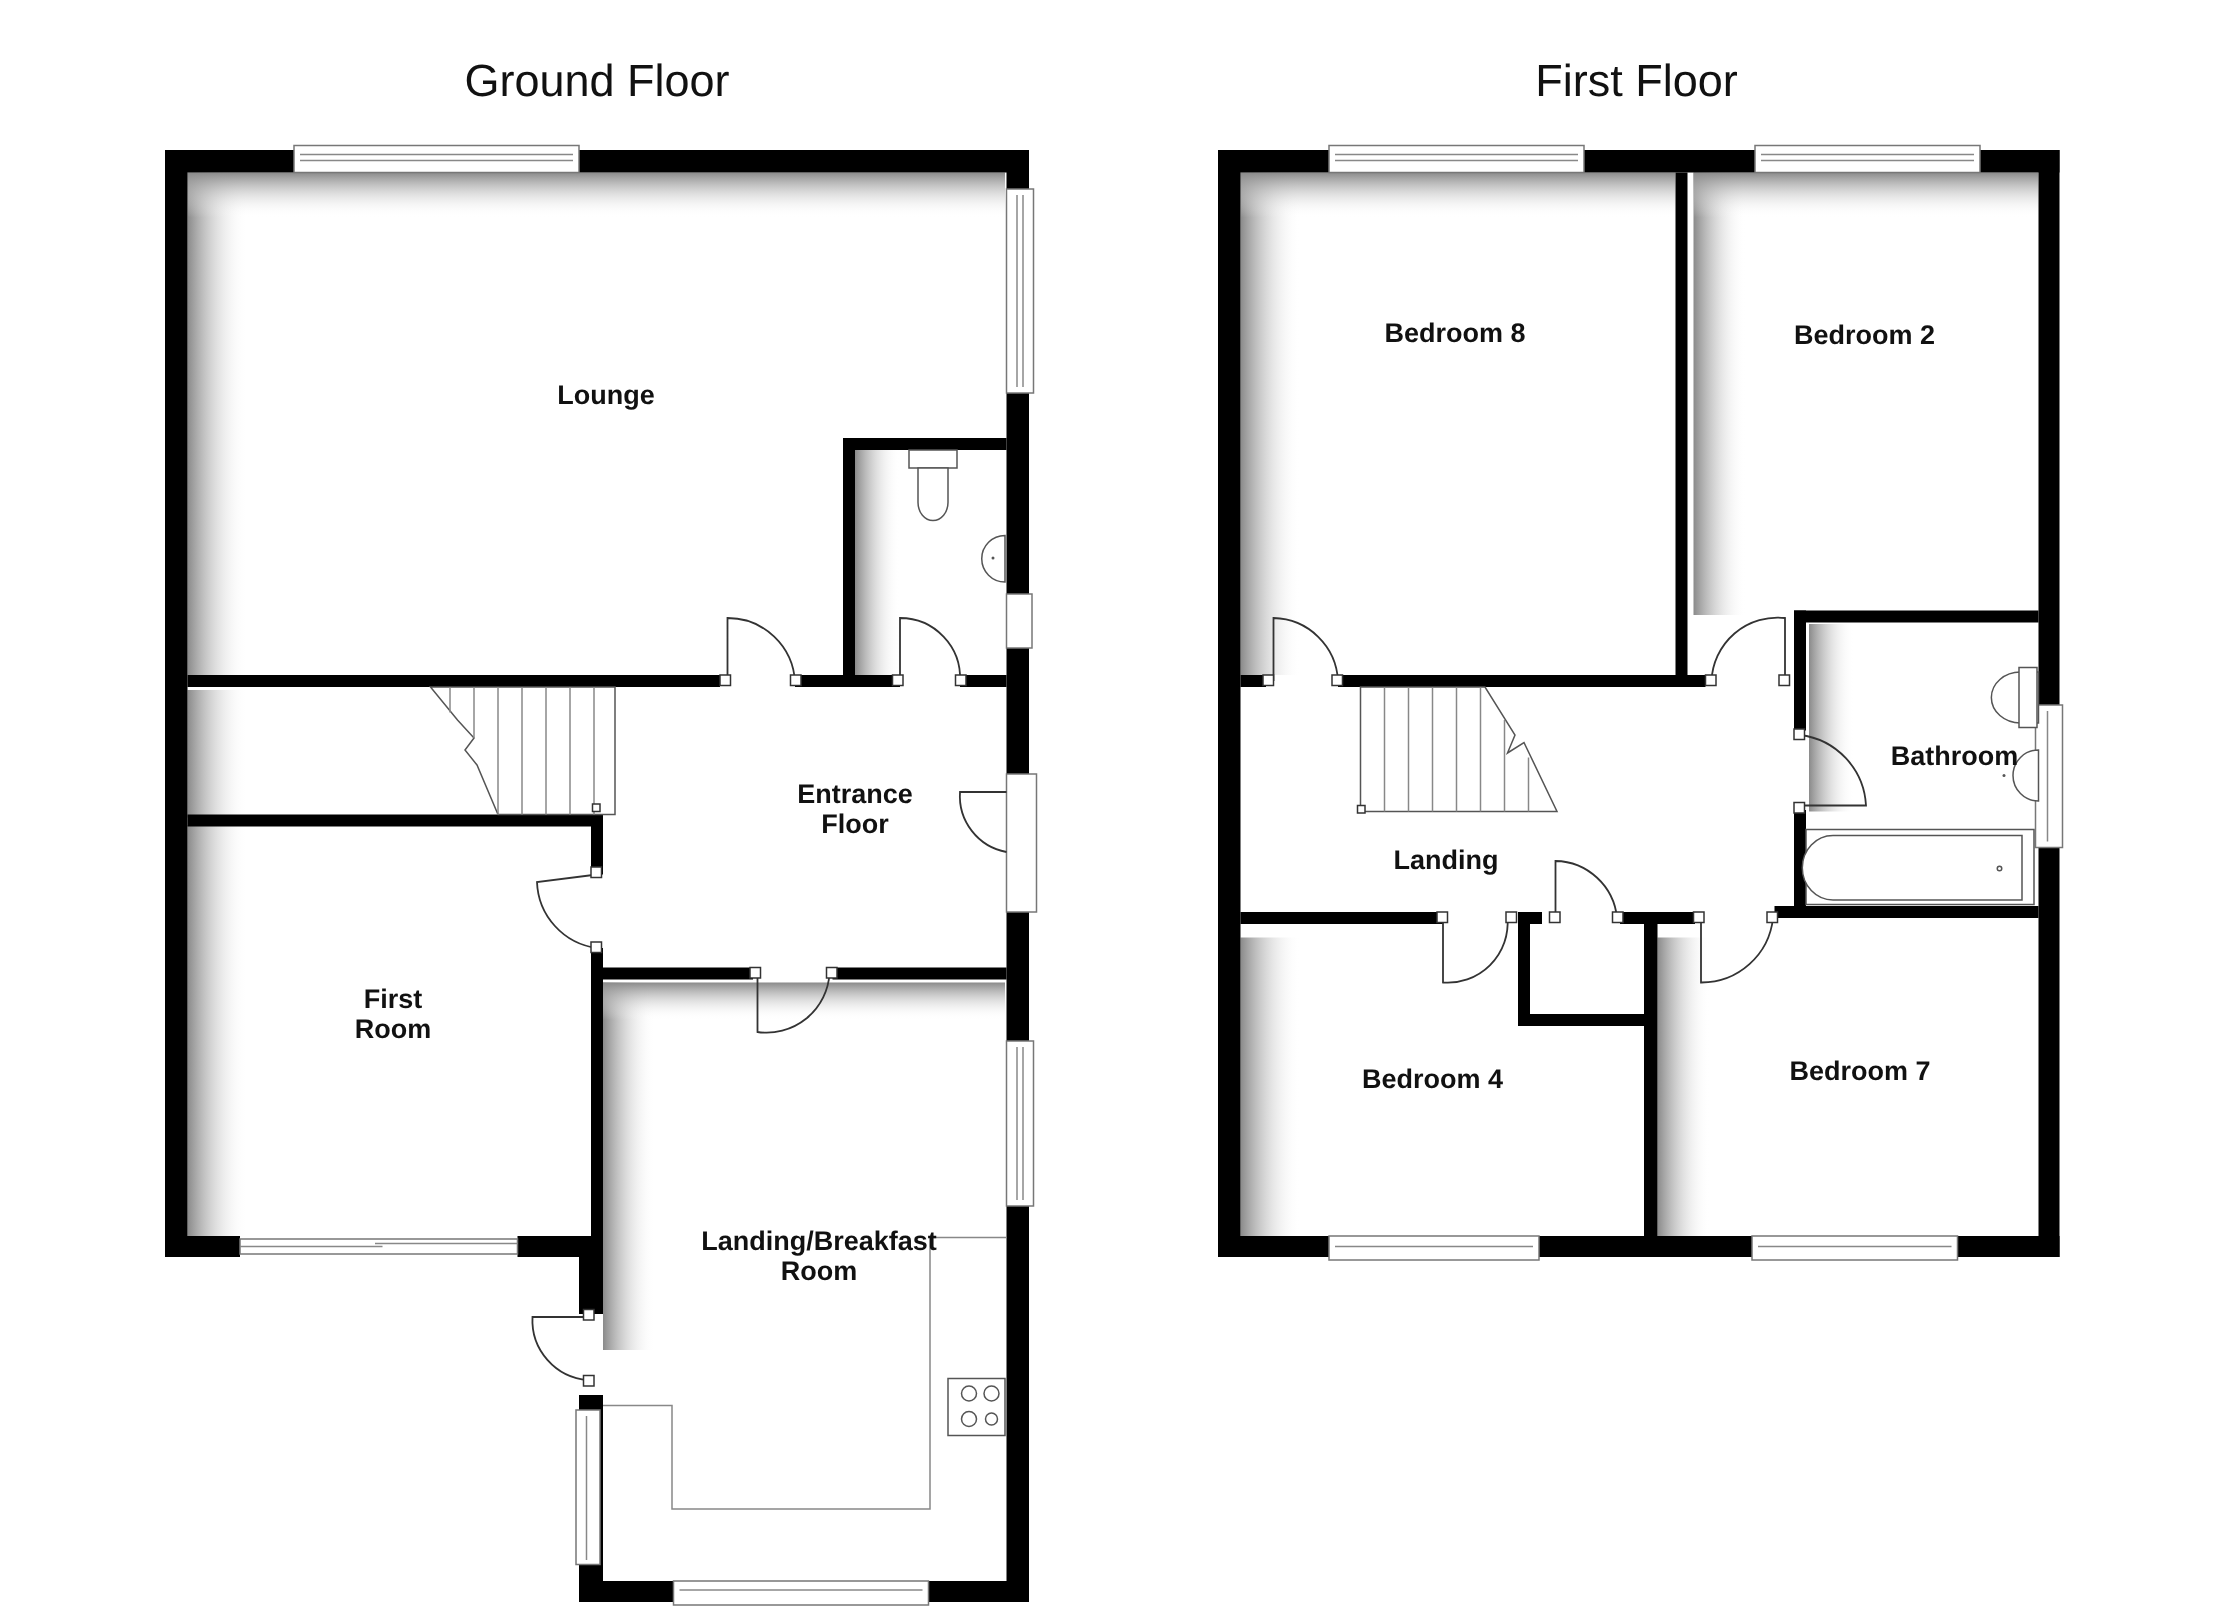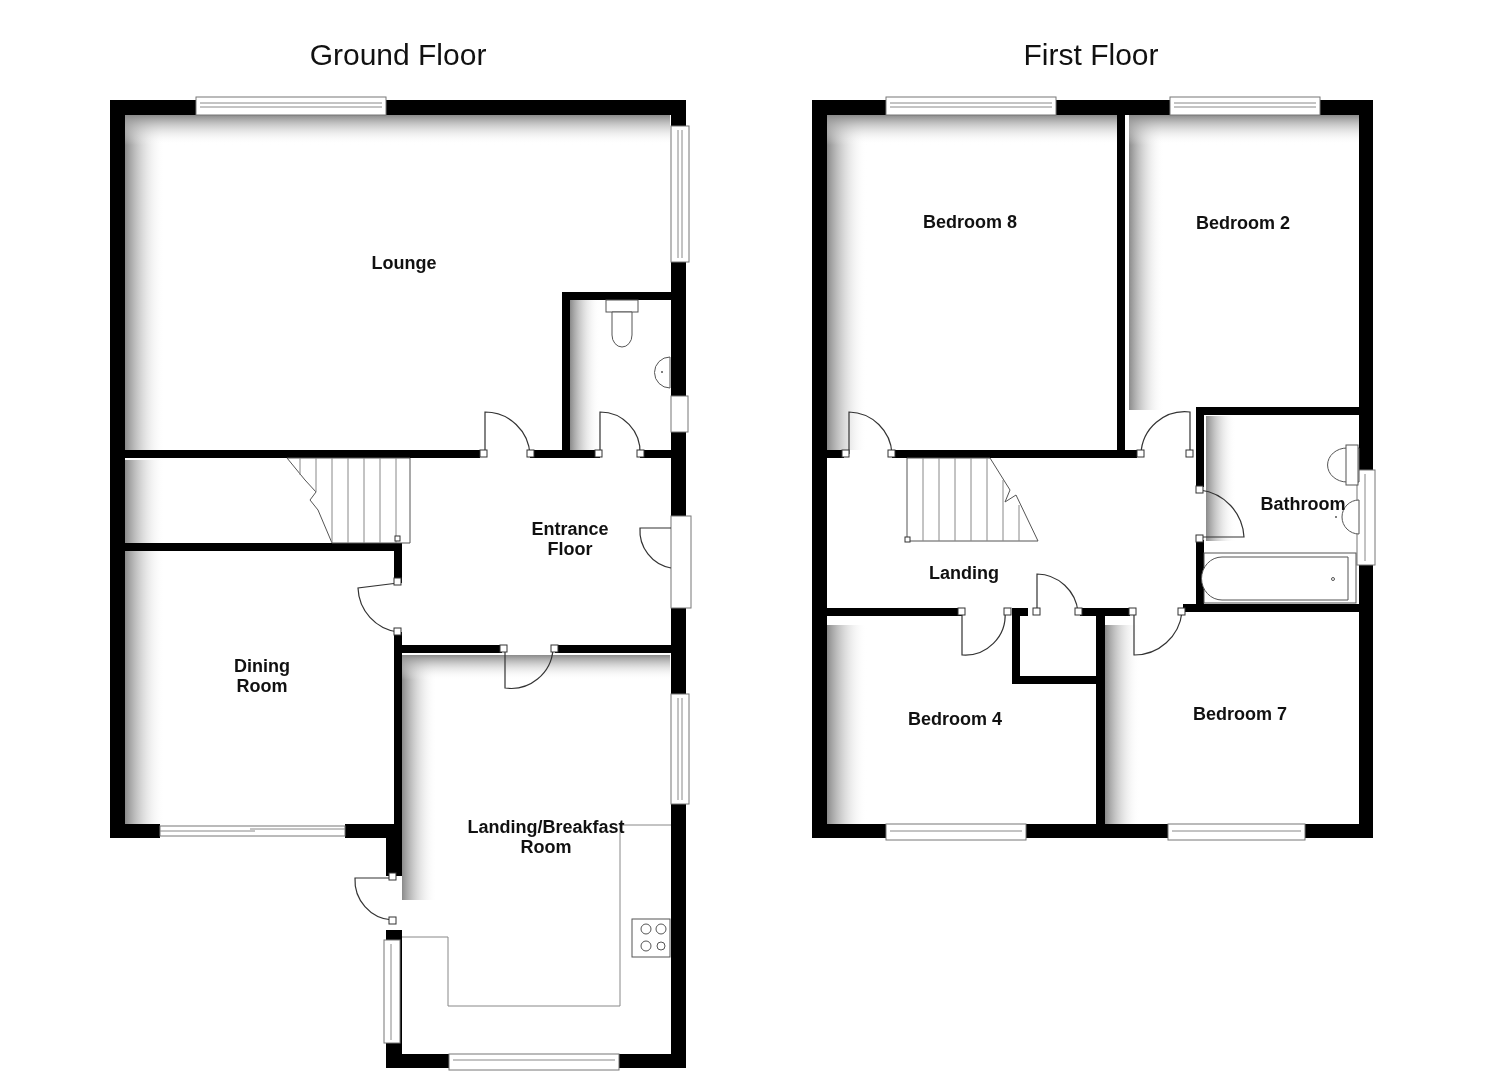--- a/index.html
+++ b/index.html
@@ -263,21 +263,21 @@
 
 <div class="title" style="left:398px;top:38px;">Ground Floor</div>
 <div class="title" style="left:1091px;top:38px;">First Floor</div>
 
 <div class="room" style="left:380px;top:263px;margin-left:24px;">Lounge</div>
 <div class="room" style="left:534px;top:539px;margin-left:36px;">
   <div>Entrance</div>
   <div>Floor</div>
 </div>
 <div class="room" style="left:262px;top:676px;">
-  <div>Dining</div>
+  <div>First</div>
   <div>Room</div>
 </div>
 <div class="room" style="left:546px;top:837px;">
   <div>Landing/Breakfast</div>
   <div>Room</div>
 </div>
 
 <div class="room" style="left:970px;top:222px;">Bedroom 8</div>
 <div class="room" style="left:1243px;top:223px;">Bedroom 2</div>
 <div class="room" style="left:1280px;top:504px;margin-left:23px;">Bathroom</div>

